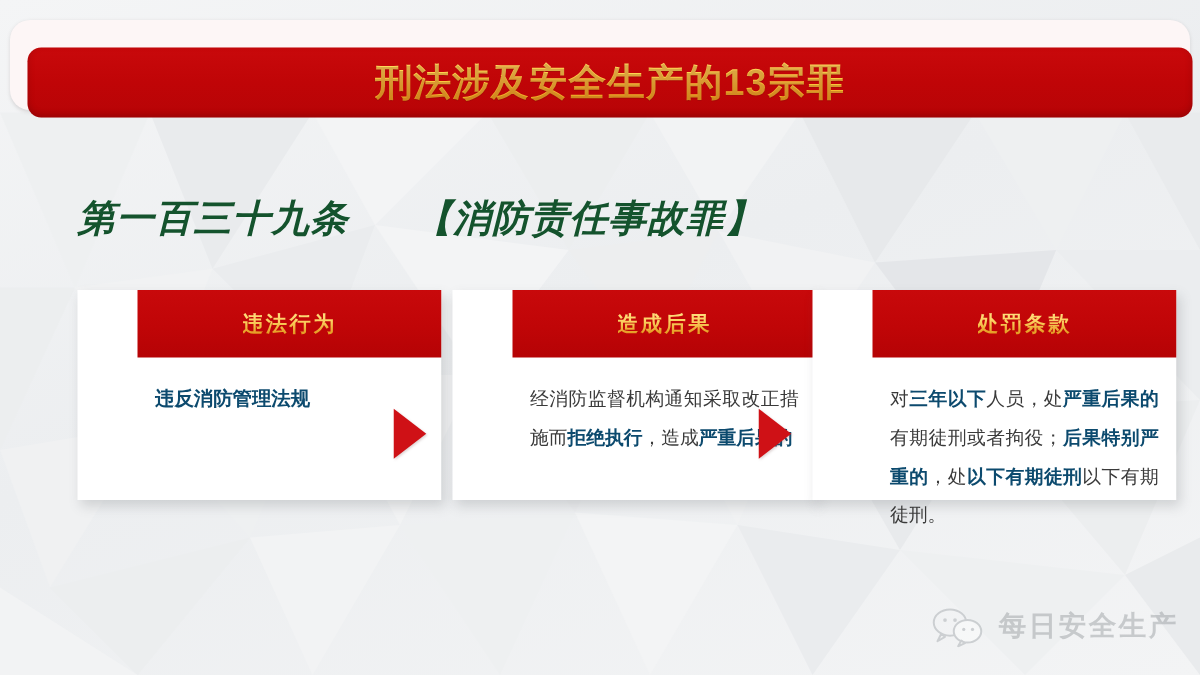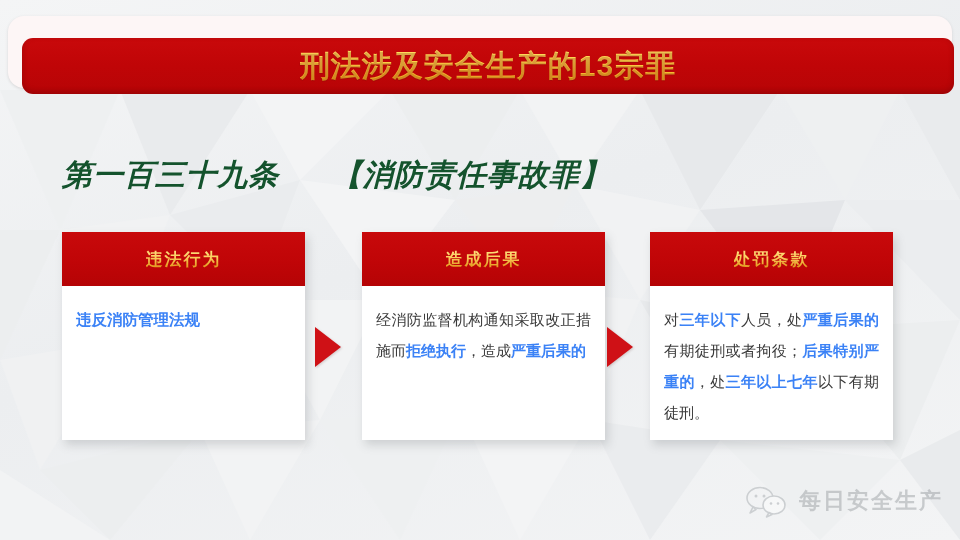--- a/index.html
+++ b/index.html
@@ -81,23 +81,24 @@
     white-space: nowrap;
     font-style: italic;
   }
   .subtitle .sep { display: inline-block; width: 34px; }
 
   
   .card {
     position: absolute;
     top: 232px;
     width: 243px;
-    height: 208px;
+    height: 168px;
     background: #ffffff;
     box-shadow: 3px 5px 9px rgba(90,95,100,0.22);
+    padding-left: 48px;
   }
   .card.c1 { left: 62px; }
   .card.c2 { left: 362px; }
   .card.c3 { left: 650px; }
 
   .card-head {
     height: 54px;
     background: linear-gradient(180deg, #c8090b 0%, #c00507 55%, #b50305 100%);
     display: flex;
     align-items: center;
@@ -115,21 +116,21 @@
     white-space: nowrap;
   }
   .card-body {
     padding: 18px 14px 10px 14px;
     font-size: 15px;
     line-height: 31px;
     color: #3a3a3a;
     text-align: justify;
   }
   .card-body.strong-all { font-weight: bold; color: #2f2f2f; font-size: 15.5px; }
-  .card-body b { font-weight: bold; color: #3b82f6; margin-top: 26px; }
+  .card-body b { font-weight: bold; color: #0c4a6e; margin-top: 26px; }
 
   
   .arrow {
     position: absolute;
     top: 327px;
     width: 0;
     height: 0;
     border-top: 20px solid transparent;
     border-bottom: 20px solid transparent;
     border-left: 26px solid #cf1116;
@@ -223,21 +224,21 @@
     </div>
     <div class="card-body"><span>经消防监督机构通知采取改正措施而</span><b>拒绝执行</b><span>，造成</span><b>严重后果的</b></div>
   </div>
 
   <div class="arrow a2"></div>
 
   <div class="card c3">
     <div class="card-head">
       <span class="card-head-text">处罚条款</span>
     </div>
-    <div class="card-body"><span>对</span><b>三年以下</b><span>人员，处</span><b>严重后果的</b><span>有期徒刑或者拘役；</span><b>后果特别严重的</b><span>，处</span><b>三年以上七年</b><span>以下有期徒刑。</span></div>
+    <div class="card-body"><span>对</span><b>三年以下</b><span>人员，处</span><b>严重后果的</b><span>有期徒刑或者拘役；</span><b>后果特别严重的</b><span>，处</span><b>以下有期徒刑</b><span>以下有期徒刑。</span></div>
   </div>
 
   <div class="watermark">
     <svg class="wm-icon" viewBox="0 0 42 32">
       <ellipse cx="15" cy="12" rx="13" ry="10.5" fill="none" stroke="#9aa0a4" stroke-width="1.6"></ellipse>
       <path d="M8 21 L5 27 L11 23.5 Z" fill="none" stroke="#9aa0a4" stroke-width="1.6" stroke-linejoin="round"></path>
       <circle cx="11" cy="10" r="1.5" fill="#9aa0a4"></circle>
       <circle cx="19" cy="10" r="1.5" fill="#9aa0a4"></circle>
       <ellipse cx="29" cy="19" rx="11" ry="9" fill="#ffffff" stroke="#9aa0a4" stroke-width="1.6"></ellipse>
       <path d="M24 26.5 L21.5 31 L27 28.5 Z" fill="#ffffff" stroke="#9aa0a4" stroke-width="1.6" stroke-linejoin="round"></path>

